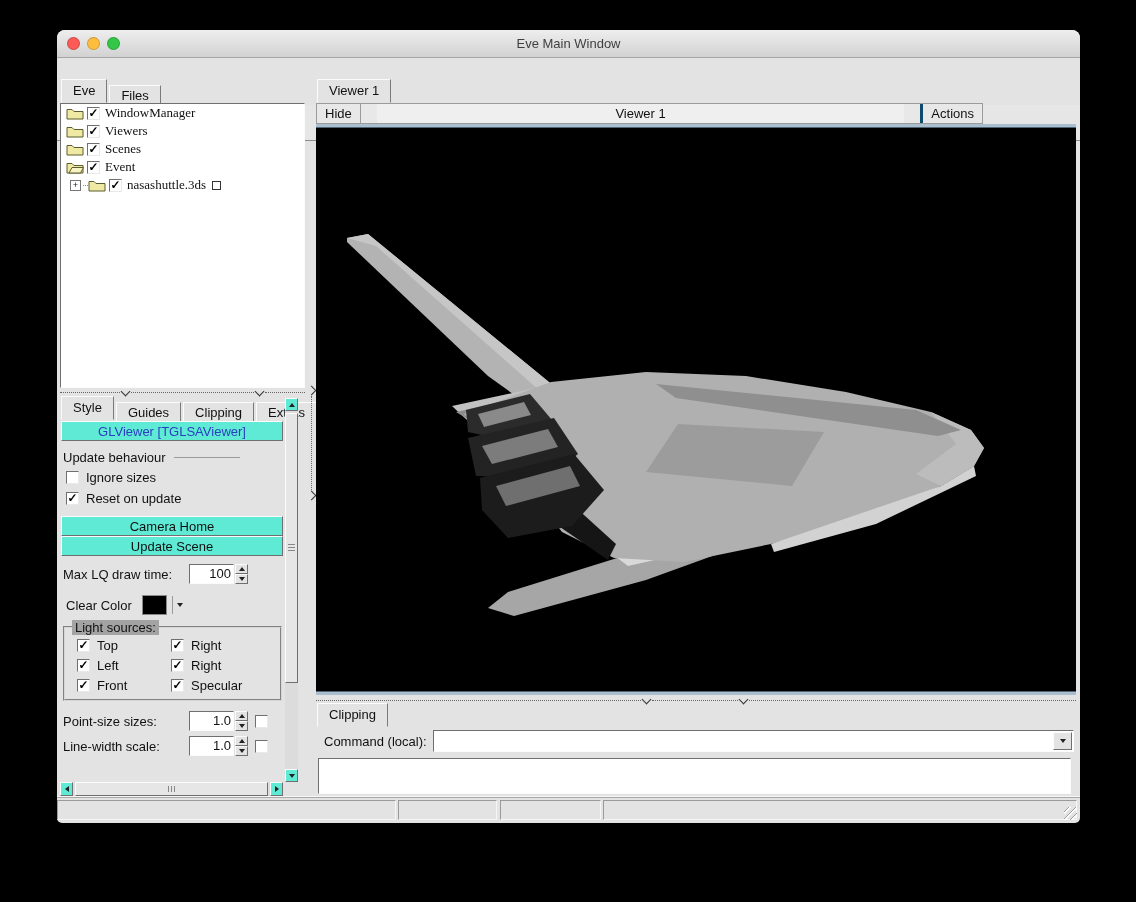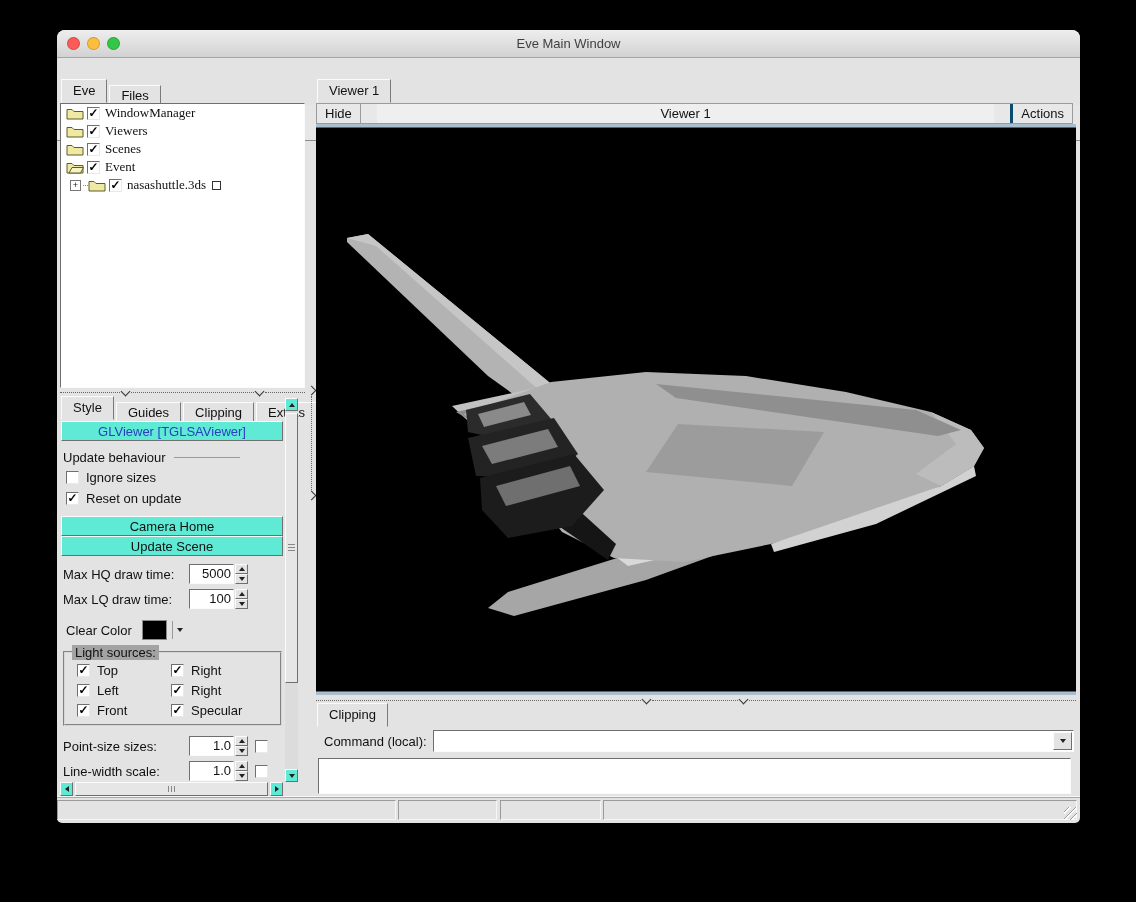--- a/index.html
+++ b/index.html
@@ -94,21 +94,21 @@
   .grip-h{position:absolute;left:2px;right:2px;top:50%;height:7px;margin-top:-4px;
           background:repeating-linear-gradient(#888 0 1px,transparent 1px 3px);}
   .hscroll{position:absolute;left:3px;top:752px;width:223px;height:14px;background:#dcdcdc;}
   .hscroll .arrow{position:absolute;top:0;width:13px;height:14px;display:flex;align-items:center;
                   justify-content:center;box-sizing:border-box;}
   .hthumb{position:absolute;left:15px;top:0;width:193px;height:14px;box-sizing:border-box;
           background:#e6e6e6;border:1px solid;border-color:#fbfbfb #6f6f6f #6f6f6f #fbfbfb;}
   .grip-v{position:absolute;top:3px;bottom:3px;left:50%;width:7px;margin-left:-4px;
           background:repeating-linear-gradient(90deg,#888 0 1px,transparent 1px 3px);}
   
-  .viewer-toolbar{position:absolute;left:259px;top:73px;width:757px;height:21px;box-sizing:border-box;
+  .viewer-toolbar{position:absolute;left:259px;top:73px;width:667px;height:21px;box-sizing:border-box;
                   background:#e8e8e8;border:1px solid #9b9b9b;display:flex;align-items:stretch;gap:16px;}
   .tb-btn{padding:0 8px;line-height:19px;font-size:13px;cursor:default;}
   .tb-hide{border-right:1px solid #9b9b9b;}
   .tb-actions{border-left:3px solid #0c4a6e;}
   .tb-title{flex:1;text-align:center;line-height:19px;background:#efefef;}
   .viewport{position:absolute;left:259px;top:94px;width:760px;height:571px;background:#000;overflow:hidden;}
   .vp-strip{position:absolute;left:0;width:100%;height:3px;}
   .vp-strip.top{top:0;border-bottom:1px solid #546475;}
   .vp-strip.bottom{bottom:0;border-top:1px solid #546475;}
   
@@ -233,32 +233,20 @@
             <span>Reset on update</span>
           </div>
         </div>
 
       <div style="height:7px"></div>
       <div class="btn3d bigbtn" style="margin-top:2px">Camera Home</div>
       <div class="btn3d bigbtn">Update Scene</div>
 
       <div id="drawtime-rows" style="margin-top:7px">
           <div class="spin-row">
-            <span class="lbl">Max HQ draw time:</span>
-            <span class="spinfield sunken">5000</span>
-            <div class="spinbtns">
-              <div class="sb">
-                <span class="tri-up"></span>
-              </div>
-              <div class="sb">
-                <span class="tri-down"></span>
-              </div>
-            </div>
-          </div>
-          <div class="spin-row">
             <span class="lbl">Max LQ draw time:</span>
             <span class="spinfield sunken">100</span>
             <div class="spinbtns">
               <div class="sb">
                 <span class="tri-up"></span>
               </div>
               <div class="sb">
                 <span class="tri-down"></span>
               </div>
             </div>

